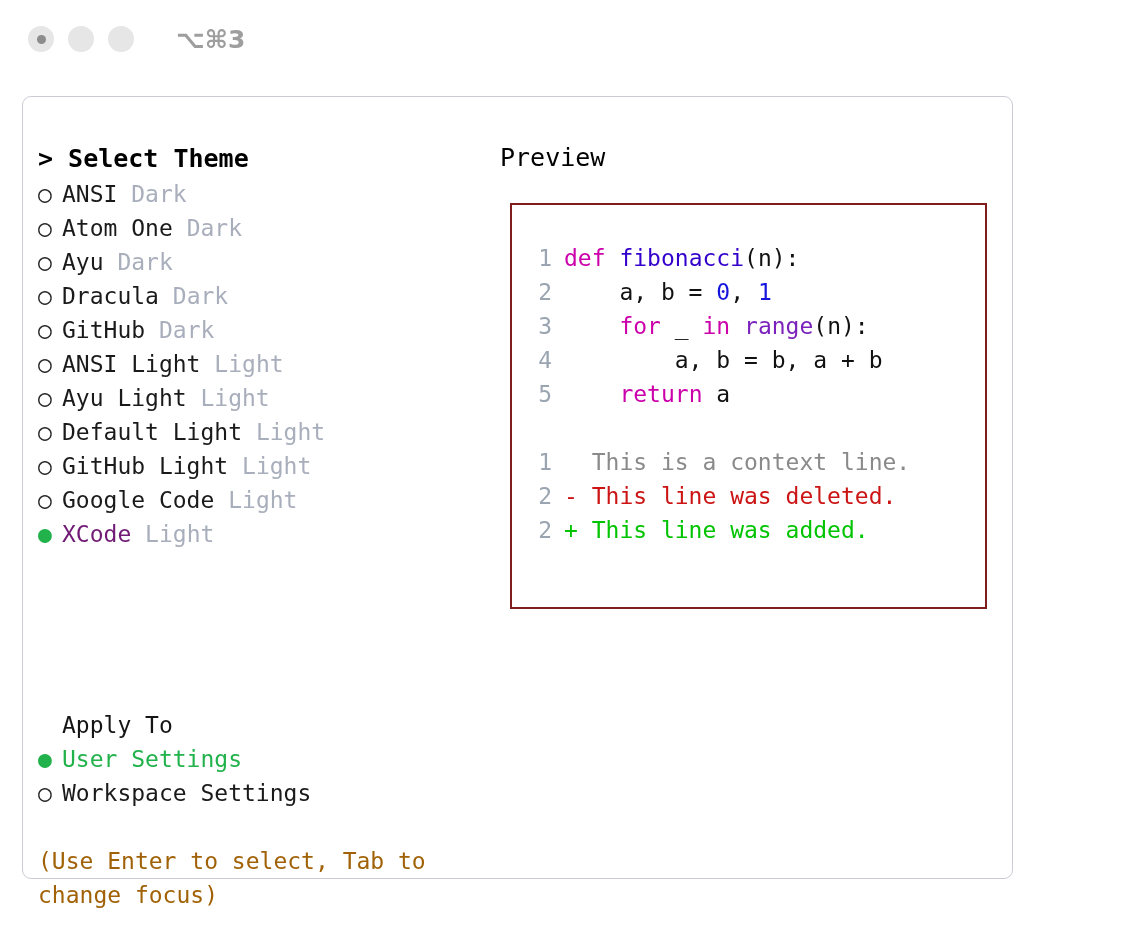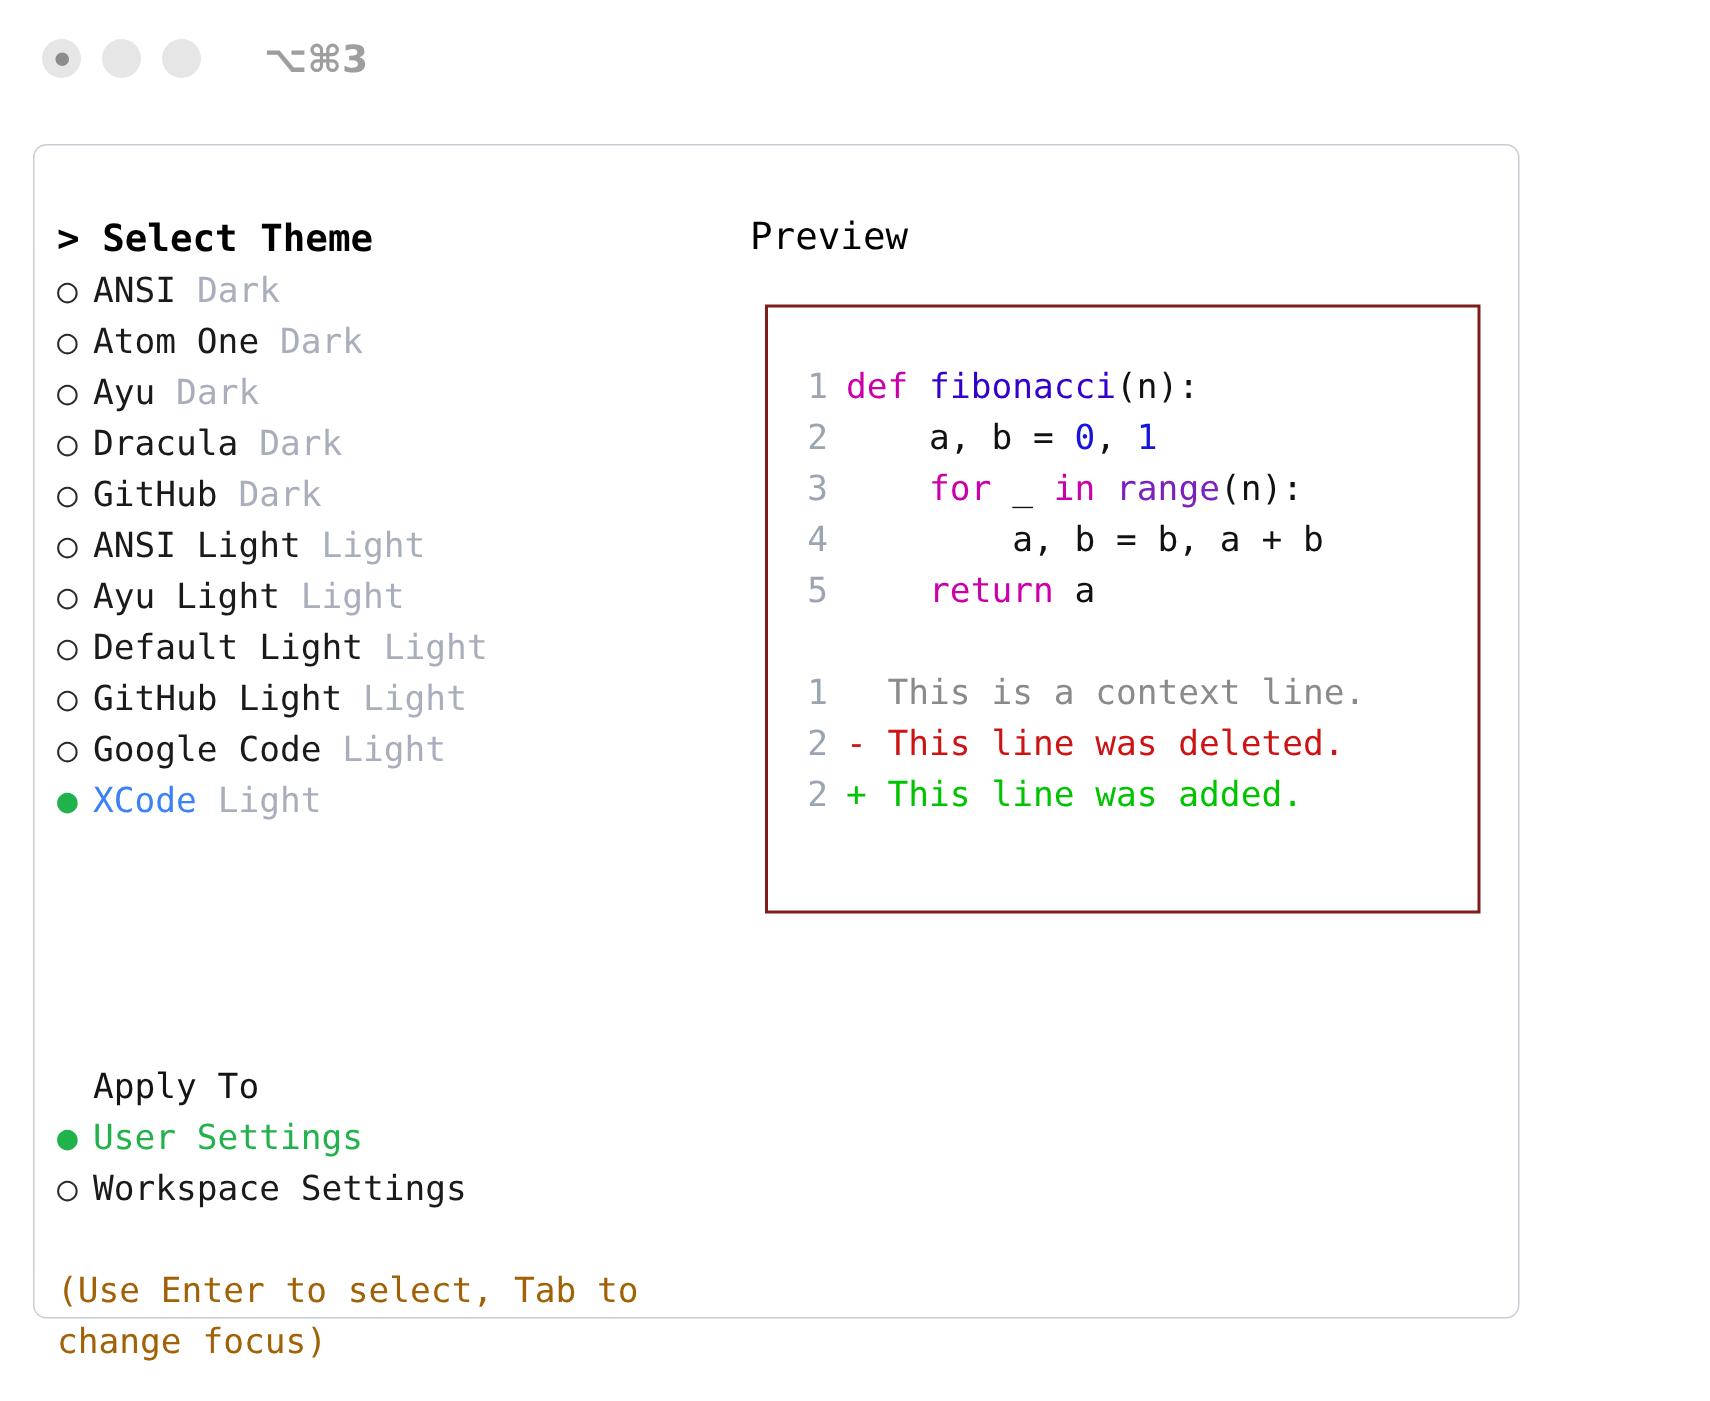--- a/index.html
+++ b/index.html
@@ -103,21 +103,21 @@
   }
   .marker {
     display: inline-block;
     width: 24px;
     color: #2b2b2b;
   }
   .marker.selected {
     color: #22b24c;
   }
   .theme-name { color: #1a1a1a; }
-  .theme-name.selected { color: #3b82f6; }
+  .theme-name.selected { color: #701a75; }
   .theme-kind {
     color: #a8aebb;
   }
 
   #apply-section {
     position: absolute;
     left: 15px;
     top: 611px;
     width: 440px;
   }

